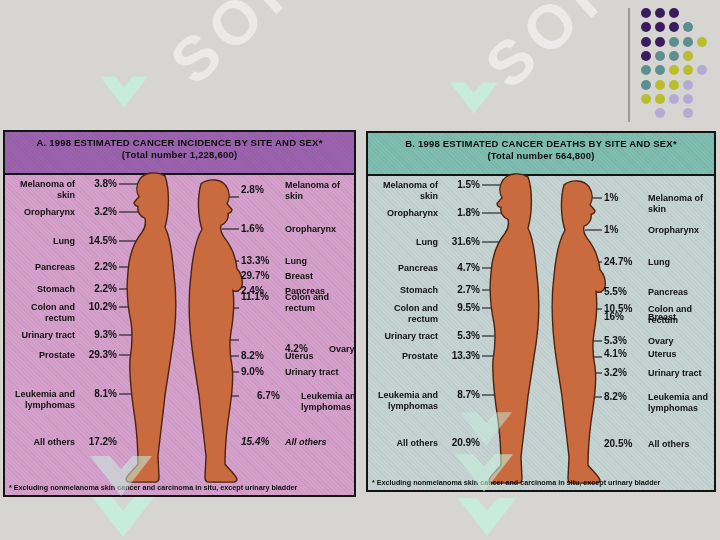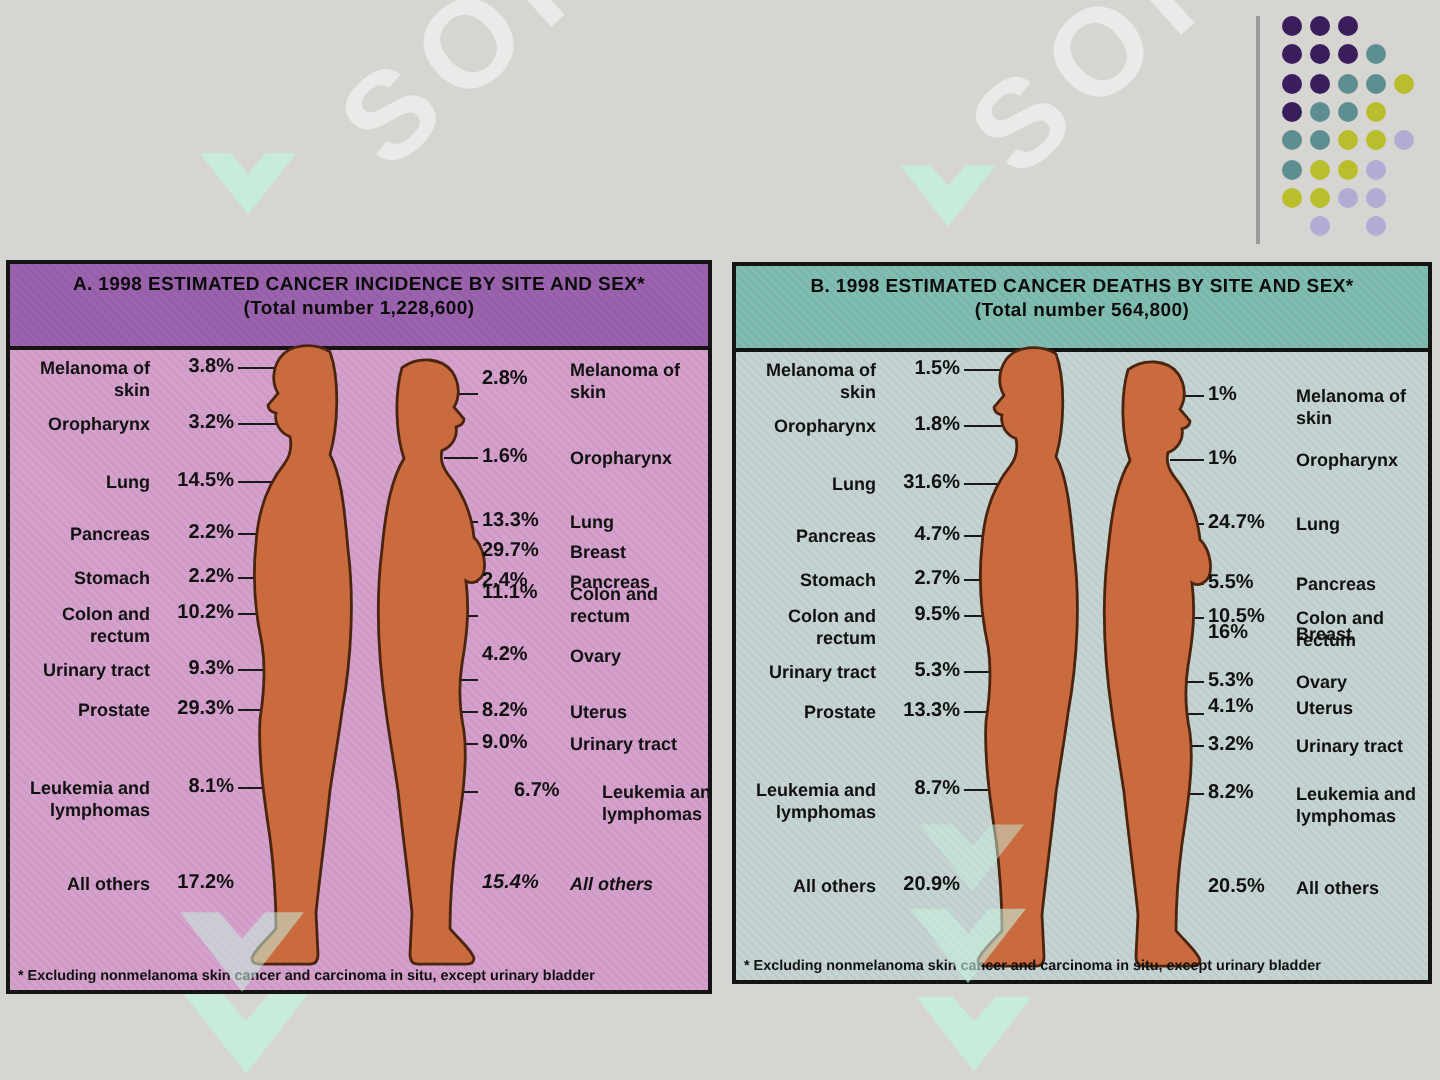--- a/index.html
+++ b/index.html
@@ -195,21 +195,21 @@
       <span class="site">Breast</span>
     </div>
     <div class="srow srow-right" style="top: 154px;">
       <span class="pct">2.4%</span>
       <span class="site">Pancreas</span>
     </div>
     <div class="srow srow-right" style="top: 160px; justify-content: flex-end;">
       <span class="pct">11.1%</span>
       <span class="site">Colon and rectum</span>
     </div>
-    <div class="srow srow-right" style="top: 191px;">
+    <div class="srow srow-right" style="top: 212px; margin-left: 44px;">
       <span class="pct">4.2%</span>
       <span class="site">Ovary</span>
     </div>
     <div class="srow srow-right" style="top: 219px;">
       <span class="pct">8.2%</span>
       <span class="site">Uterus</span>
     </div>
     <div class="srow srow-right" style="top: 235px;">
       <span class="pct">9.0%</span>
       <span class="site">Urinary tract</span>

